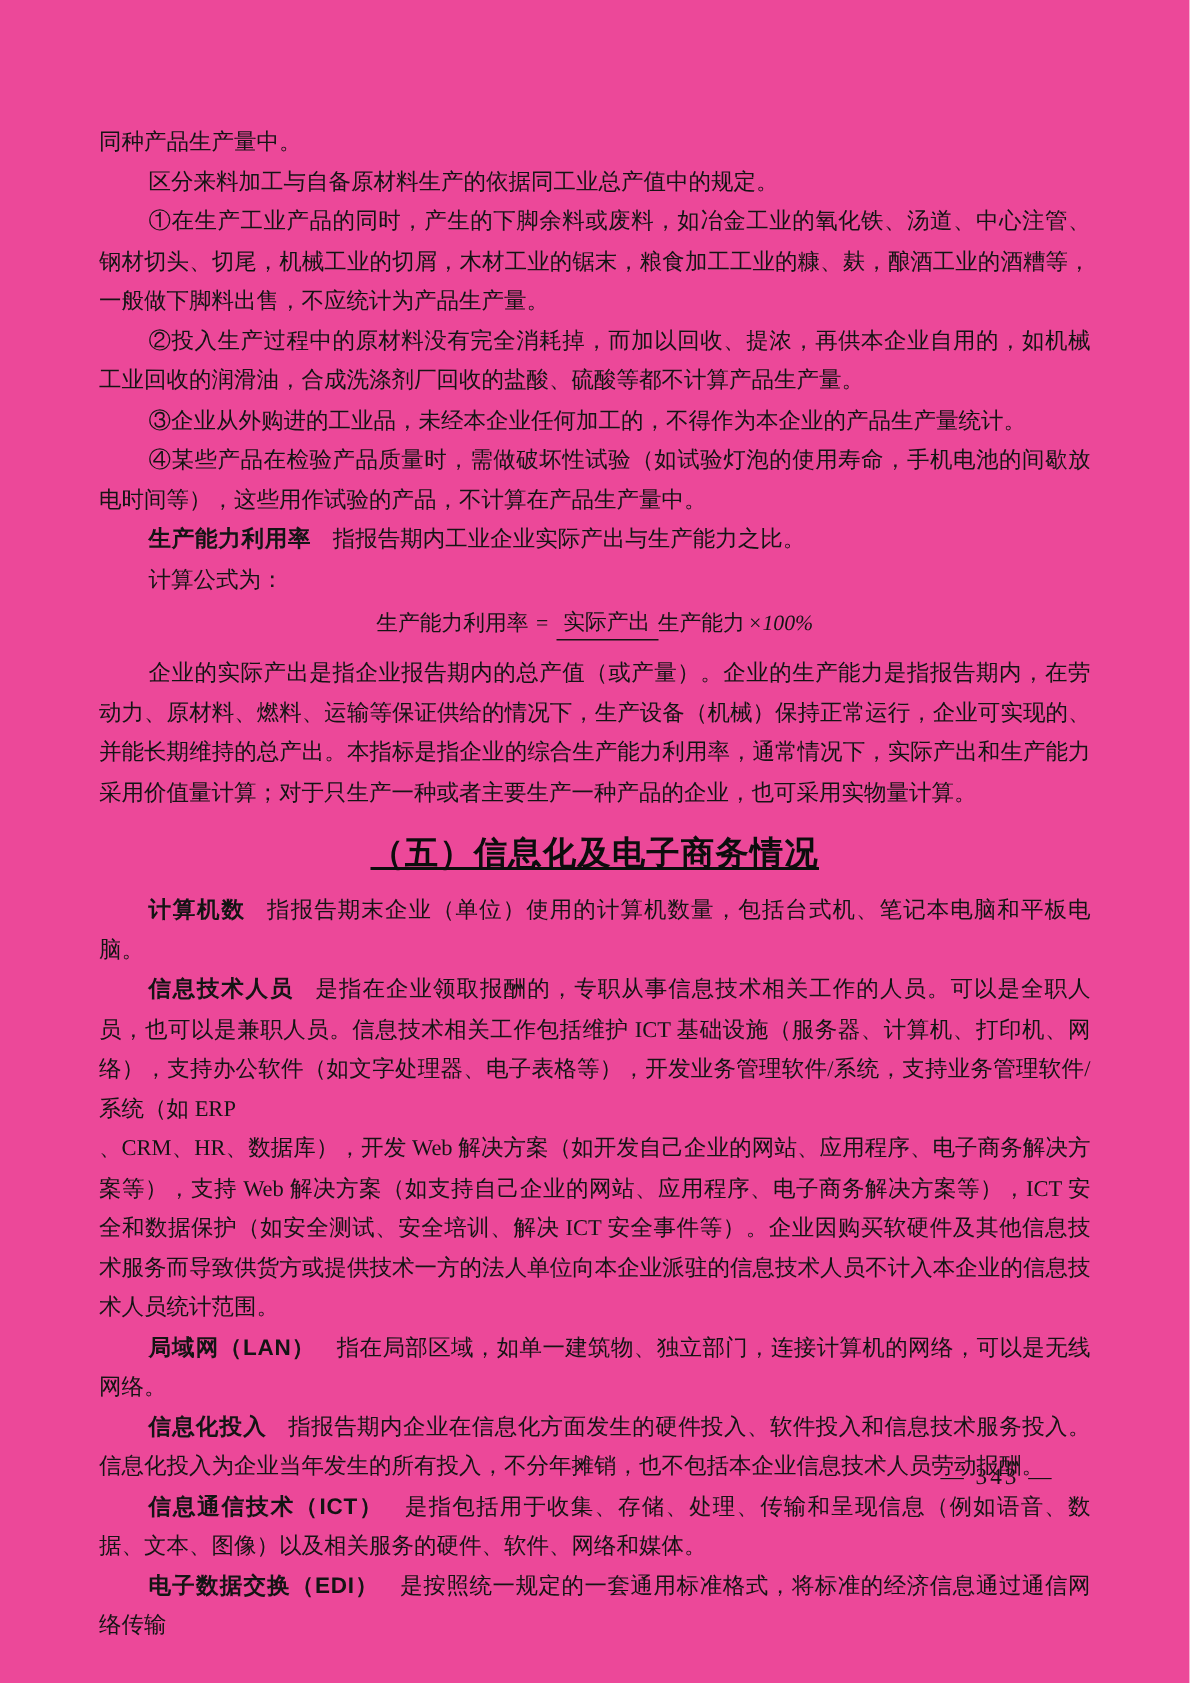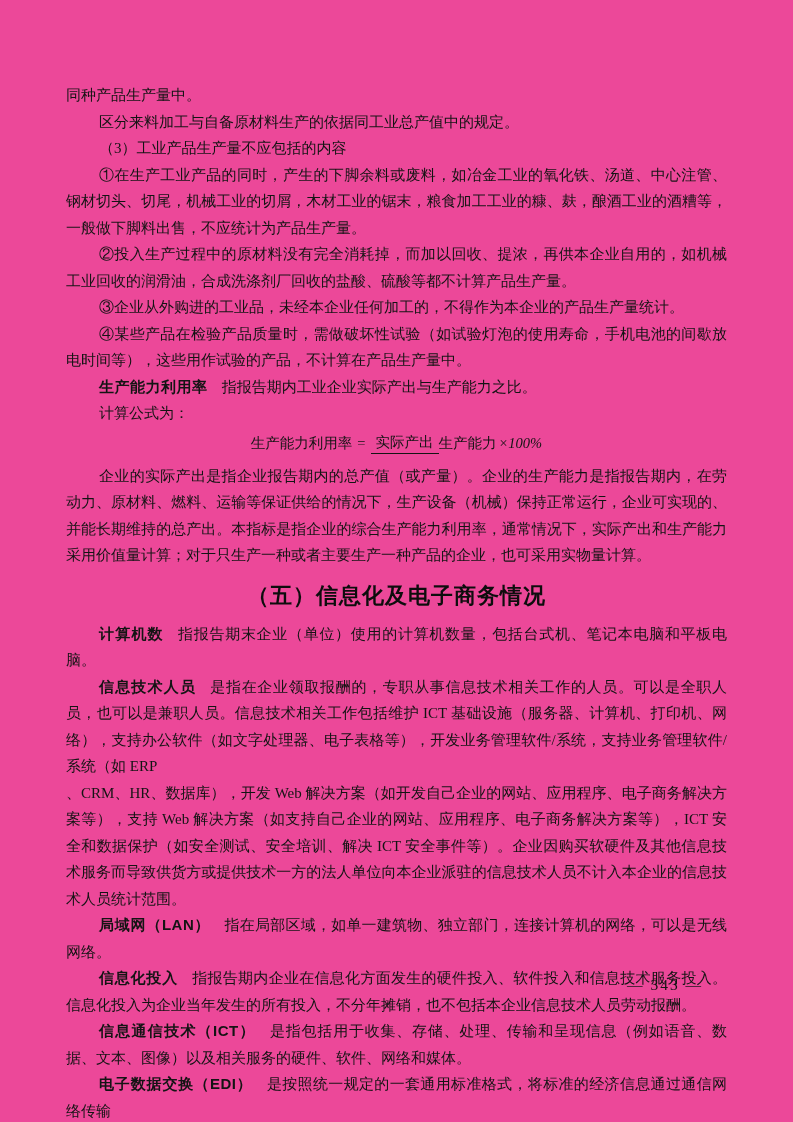--- a/index.html
+++ b/index.html
@@ -41,20 +41,21 @@
   h2.section-heading {
     margin: 13px 0 11px 0;
     text-align: center;
     text-indent: 0;
     font-family: "Liberation Sans", "DejaVu Sans", sans-serif;
     font-weight: bold;
     font-size: 22px;
     line-height: 28px;
     letter-spacing: 1px;
     color: #0d0d0d;
+    text-decoration: underline;
   }
   .formula {
     display: flex;
     justify-content: center;
     align-items: center;
     margin: 5px 0 9px 0;
     font-size: 14.5px;
     line-height: 20px;
   }
   .formula .f-lhs {
@@ -91,21 +92,20 @@
     color: #141414;
   }
 </style>
 </head>
 <body>
 
 <div class="page">
   <div>
       <p class="para no-indent"><span class="para-text">同种产品生产量中。</span></p>
       <p class="para"><span class="para-text">区分来料加工与自备原材料生产的依据同工业总产值中的规定。</span></p>
-      <p class="para"><span class="para-text">（3）工业产品生产量不应包括的内容</span></p>
       <p class="para"><span class="para-text">①在生产工业产品的同时，产生的下脚余料或废料，如冶金工业的氧化铁、汤道、中心注管、钢材切头、切尾，机械工业的切屑，木材工业的锯末，粮食加工工业的糠、麸，酿酒工业的酒糟等，一般做下脚料出售，不应统计为产品生产量。</span></p>
       <p class="para"><span class="para-text">②投入生产过程中的原材料没有完全消耗掉，而加以回收、提浓，再供本企业自用的，如机械工业回收的润滑油，合成洗涤剂厂回收的盐酸、硫酸等都不计算产品生产量。</span></p>
       <p class="para"><span class="para-text">③企业从外购进的工业品，未经本企业任何加工的，不得作为本企业的产品生产量统计。</span></p>
       <p class="para"><span class="para-text">④某些产品在检验产品质量时，需做破坏性试验（如试验灯泡的使用寿命，手机电池的间歇放电时间等），这些用作试验的产品，不计算在产品生产量中。</span></p>
       <p class="para"><b class="lead">生产能力利用率</b><span class="para-text">指报告期内工业企业实际产出与生产能力之比。</span></p>
       <p class="para"><span class="para-text">计算公式为：</span></p>
       <div class="formula">
         <span class="f-lhs">生产能力利用率</span>
         <span class="f-eq">=</span>
         <span class="frac">

